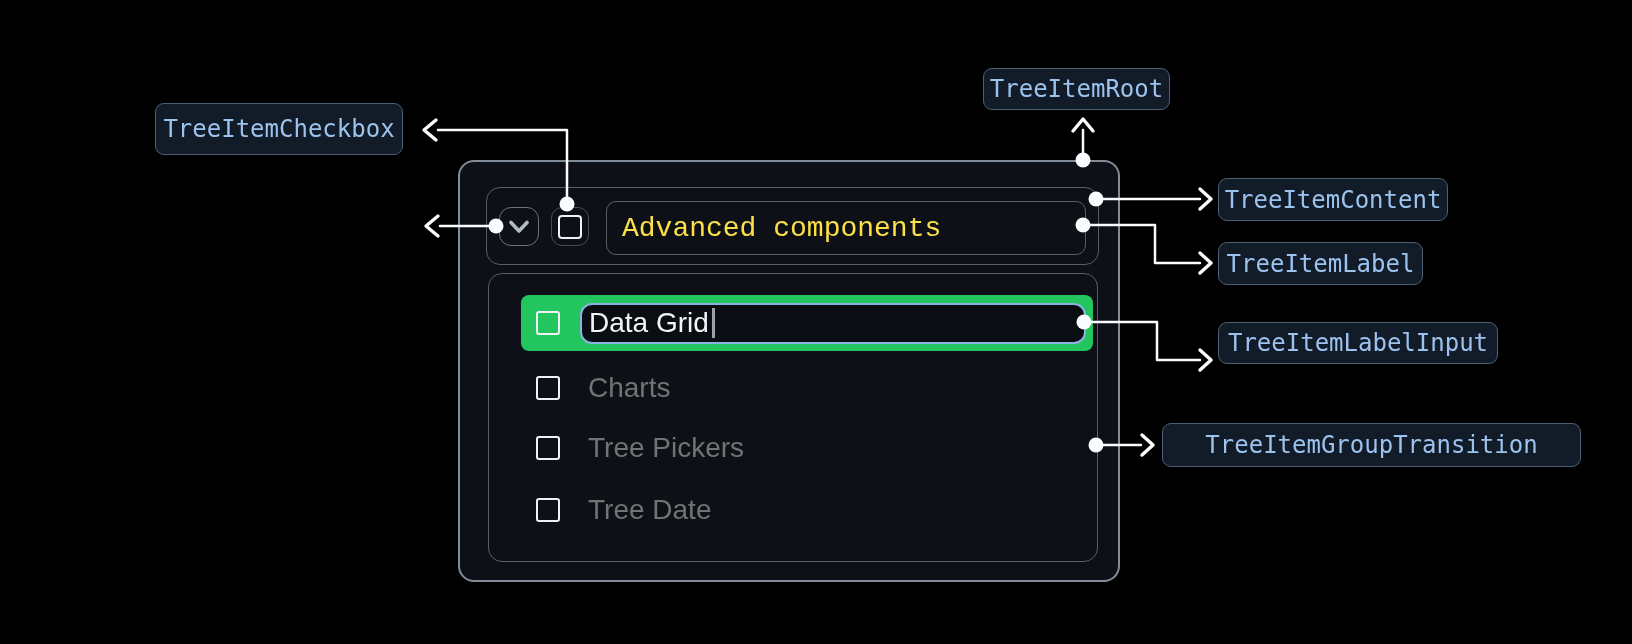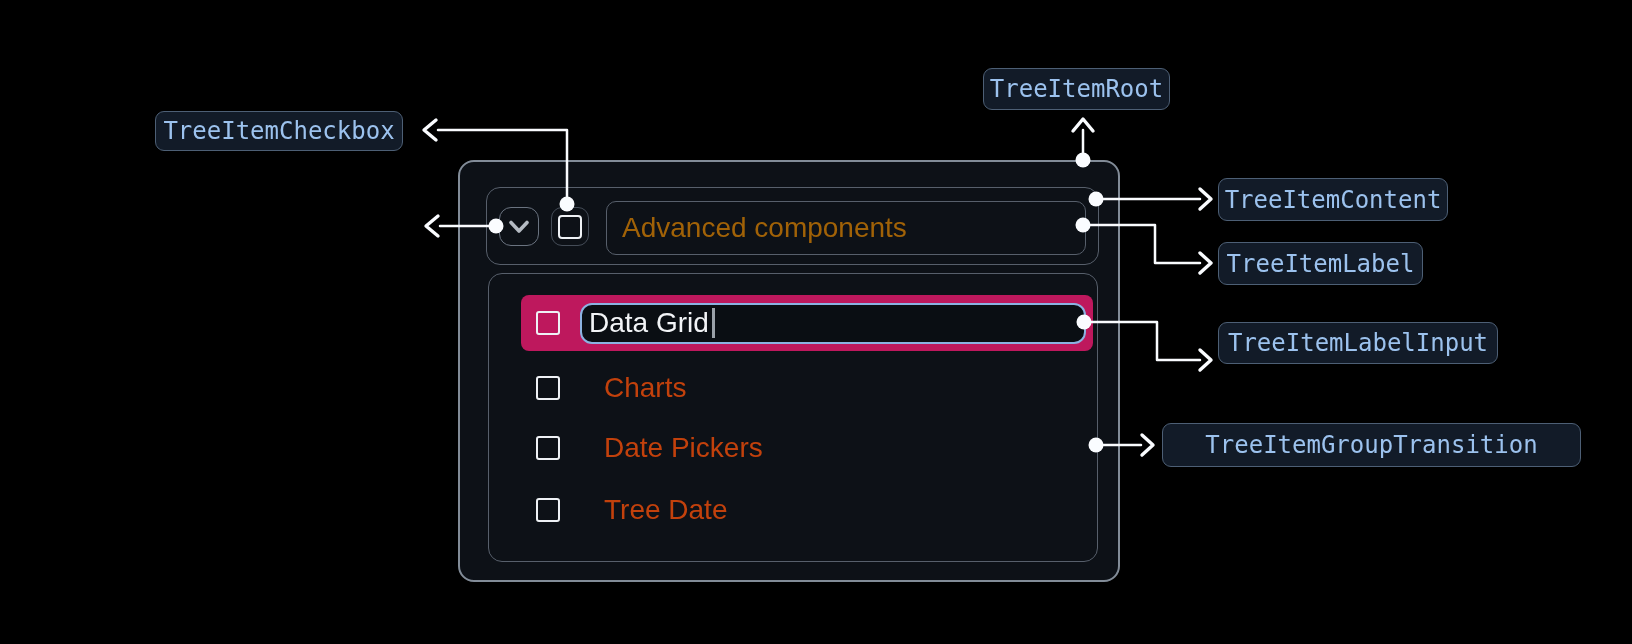--- a/index.html
+++ b/index.html
@@ -17,45 +17,45 @@
         box-sizing:border-box;border:1.5px solid #6a7380;border-radius:12px;
         display:flex;align-items:center;justify-content:center;}
   .cbbox{position:absolute;left:64px;top:19px;width:38px;height:39px;
         box-sizing:border-box;border:1.5px solid #444c57;border-radius:11px;
         display:flex;align-items:center;justify-content:center;}
   .cb{box-sizing:border-box;width:24px;height:24px;border:2.5px solid #eef1f5;
         border-radius:4px;background:transparent;}
   .labelbox{position:absolute;left:119px;top:13px;width:480px;height:54px;
         box-sizing:border-box;border:1.5px solid #575f6b;border-radius:10px;
         display:flex;align-items:center;padding-left:15px;
-        font-size:28px;color:#a16207;}
+        font-size:28px;color:#fde047;font-family:Liberation Mono, monospace;}
   .group{position:absolute;left:28px;top:111px;width:610px;height:289px;
         box-sizing:border-box;border:1.5px solid #575f6b;border-radius:14px;}
   .row{position:absolute;left:32px;width:572px;height:56px;
         display:flex;align-items:center;}
   .row .cb{margin-left:15px;border-width:2.5px;border-radius:3px;flex:none;}
-  .row-label{margin-left:44px;font-size:28px;color:#c2410c;white-space:nowrap;}
-  .row-editing{top:21px;background:#be185d;border-radius:8px;}
+  .row-label{margin-left:28px;font-size:28px;color:#737373;white-space:nowrap;}
+  .row-editing{top:21px;background:#22c55e;border-radius:8px;}
   .row-2{top:86px;} .row-3{top:146px;} .row-4{top:208px;}
   .inputwrap{position:relative;margin-left:20px;width:506px;height:41px;flex:none;}
   .labelinput{position:absolute;inset:0;box-sizing:border-box;width:506px;height:41px;
         background:#0a0e13;border:2px solid #8cb2e2;border-radius:12px;
         padding:0 0 0 7px;font-family:"Liberation Sans",sans-serif;
         font-size:28px;color:#f2f4f7;outline:none;}
   .caret{position:absolute;left:132px;top:5px;width:2.5px;height:30px;
         background:#9aa1a9;}
 
   
   .badge{position:absolute;box-sizing:border-box;background:#121b28;
         border:1.5px solid #4d5f75;border-radius:9px;
         display:flex;align-items:center;justify-content:center;
         font-family:"DejaVu Sans Mono",monospace;font-size:24px;
         color:#9cc2ee;white-space:nowrap;}
   .b-root{left:983px;top:68px;width:187px;height:42px;}
-  .b-checkbox{left:155px;top:111px;width:248px;height:40px;}
+  .b-checkbox{left:155px;top:103px;width:248px;height:52px;}
   .b-iconcontainer{left:80px;top:203px;width:323px;height:44px;}
   .b-content{left:1218px;top:178px;width:230px;height:43px;}
   .b-label{left:1218px;top:242px;width:205px;height:43px;}
   .b-labelinput{left:1218px;top:322px;width:280px;height:42px;}
   .b-grouptransition{left:1162px;top:423px;width:419px;height:44px;}
 
   .overlay{position:absolute;left:0;top:0;pointer-events:none;}
 </style>
 </head>
 <body>
@@ -84,21 +84,21 @@
           <input class="labelinput" type="text" value="Data Grid" style="">
           <div class="caret"></div>
         </div>
       </div>
       <div class="row row-2">
         <div class="cb"></div>
         <span class="row-label">Charts</span>
       </div>
       <div class="row row-3">
         <div class="cb"></div>
-        <span class="row-label">Date Pickers</span>
+        <span class="row-label">Tree Pickers</span>
       </div>
       <div class="row row-4">
         <div class="cb"></div>
         <span class="row-label">Tree Date</span>
       </div>
     </div>
   </div>
 
   <svg class="overlay" width="1632" height="644">
     <g fill="none" stroke="#fafcff" stroke-width="2.5" stroke-linecap="round" stroke-linejoin="round">

